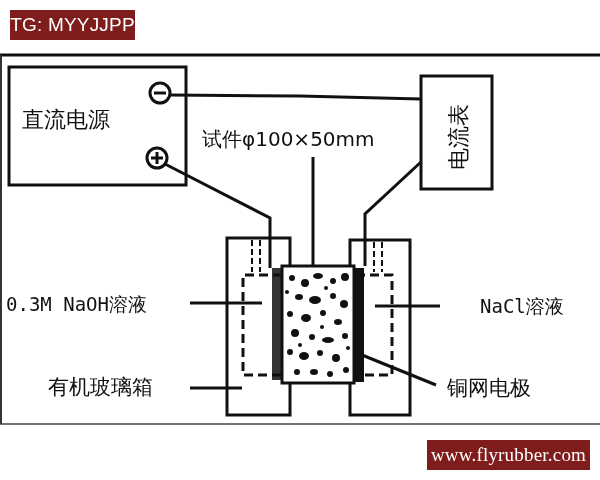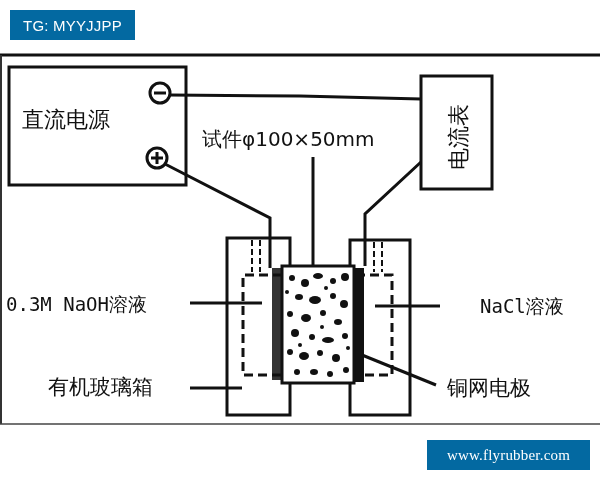--- a/index.html
+++ b/index.html
@@ -1,20 +1,20 @@
 <!DOCTYPE html>
 <html><head>
   <meta charset="utf-8">
   <style>
     html, body { margin: 0; padding: 0; background: #ffffff; }
     body { width: 600px; height: 480px; position: relative; overflow: hidden;
            font-family: "DejaVu Sans", sans-serif; }
     .watermark {
-      position: absolute; background: #0369a1; color: #ffffff;
-      font-family: "Liberation Sans", sans-serif; font-size: 15px;
+      position: absolute; background: #7f1d1d; color: #ffffff;
+      font-family: "Liberation Sans", sans-serif; font-size: 19px;
       display: flex; align-items: center; justify-content: center;
       letter-spacing: 0.2px;
     }
     #wm-top { left: 10px; top: 10px; width: 125px; height: 30px; }
     #wm-bottom { left: 427px; top: 440px; width: 163px; height: 30px; font-family: Liberation Serif, serif; }
     #frame {
       position: absolute; left: 0; top: 53px; width: 600px; height: 326px;
     }
     svg text { font-family: "DejaVu Sans", sans-serif; fill: #111; }
     .cn { font-family: "DejaVu Sans", sans-serif; }

